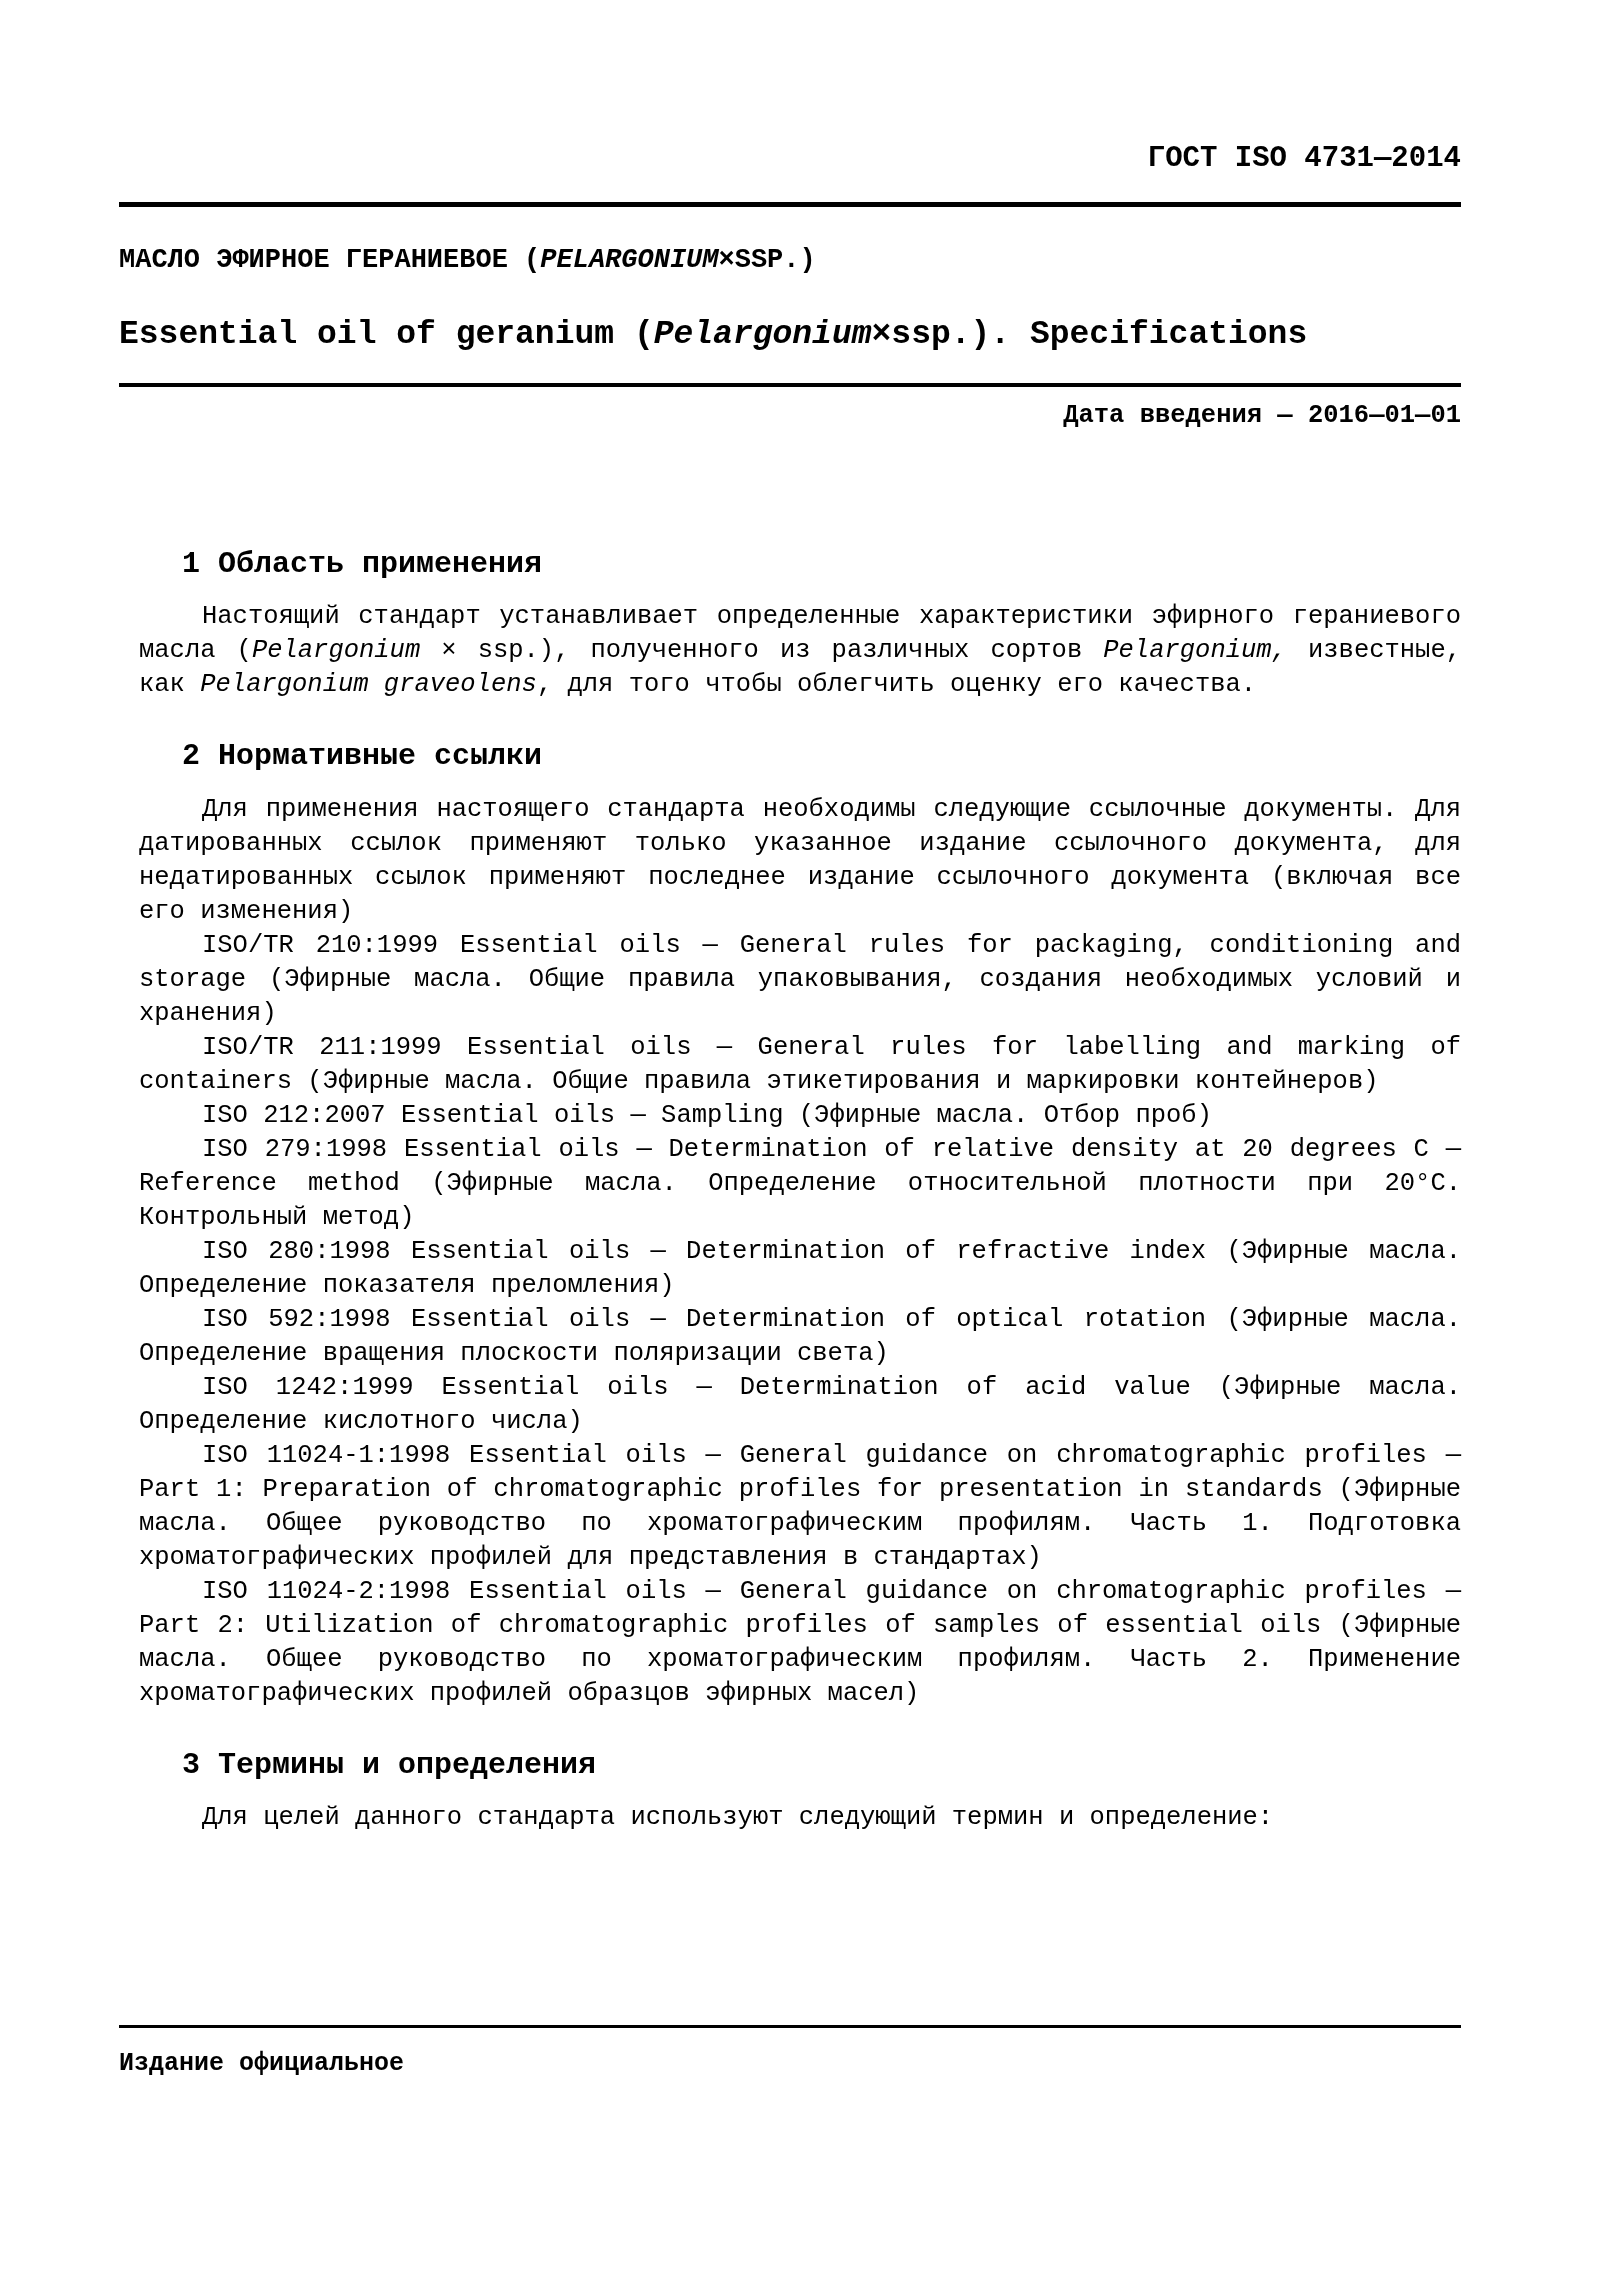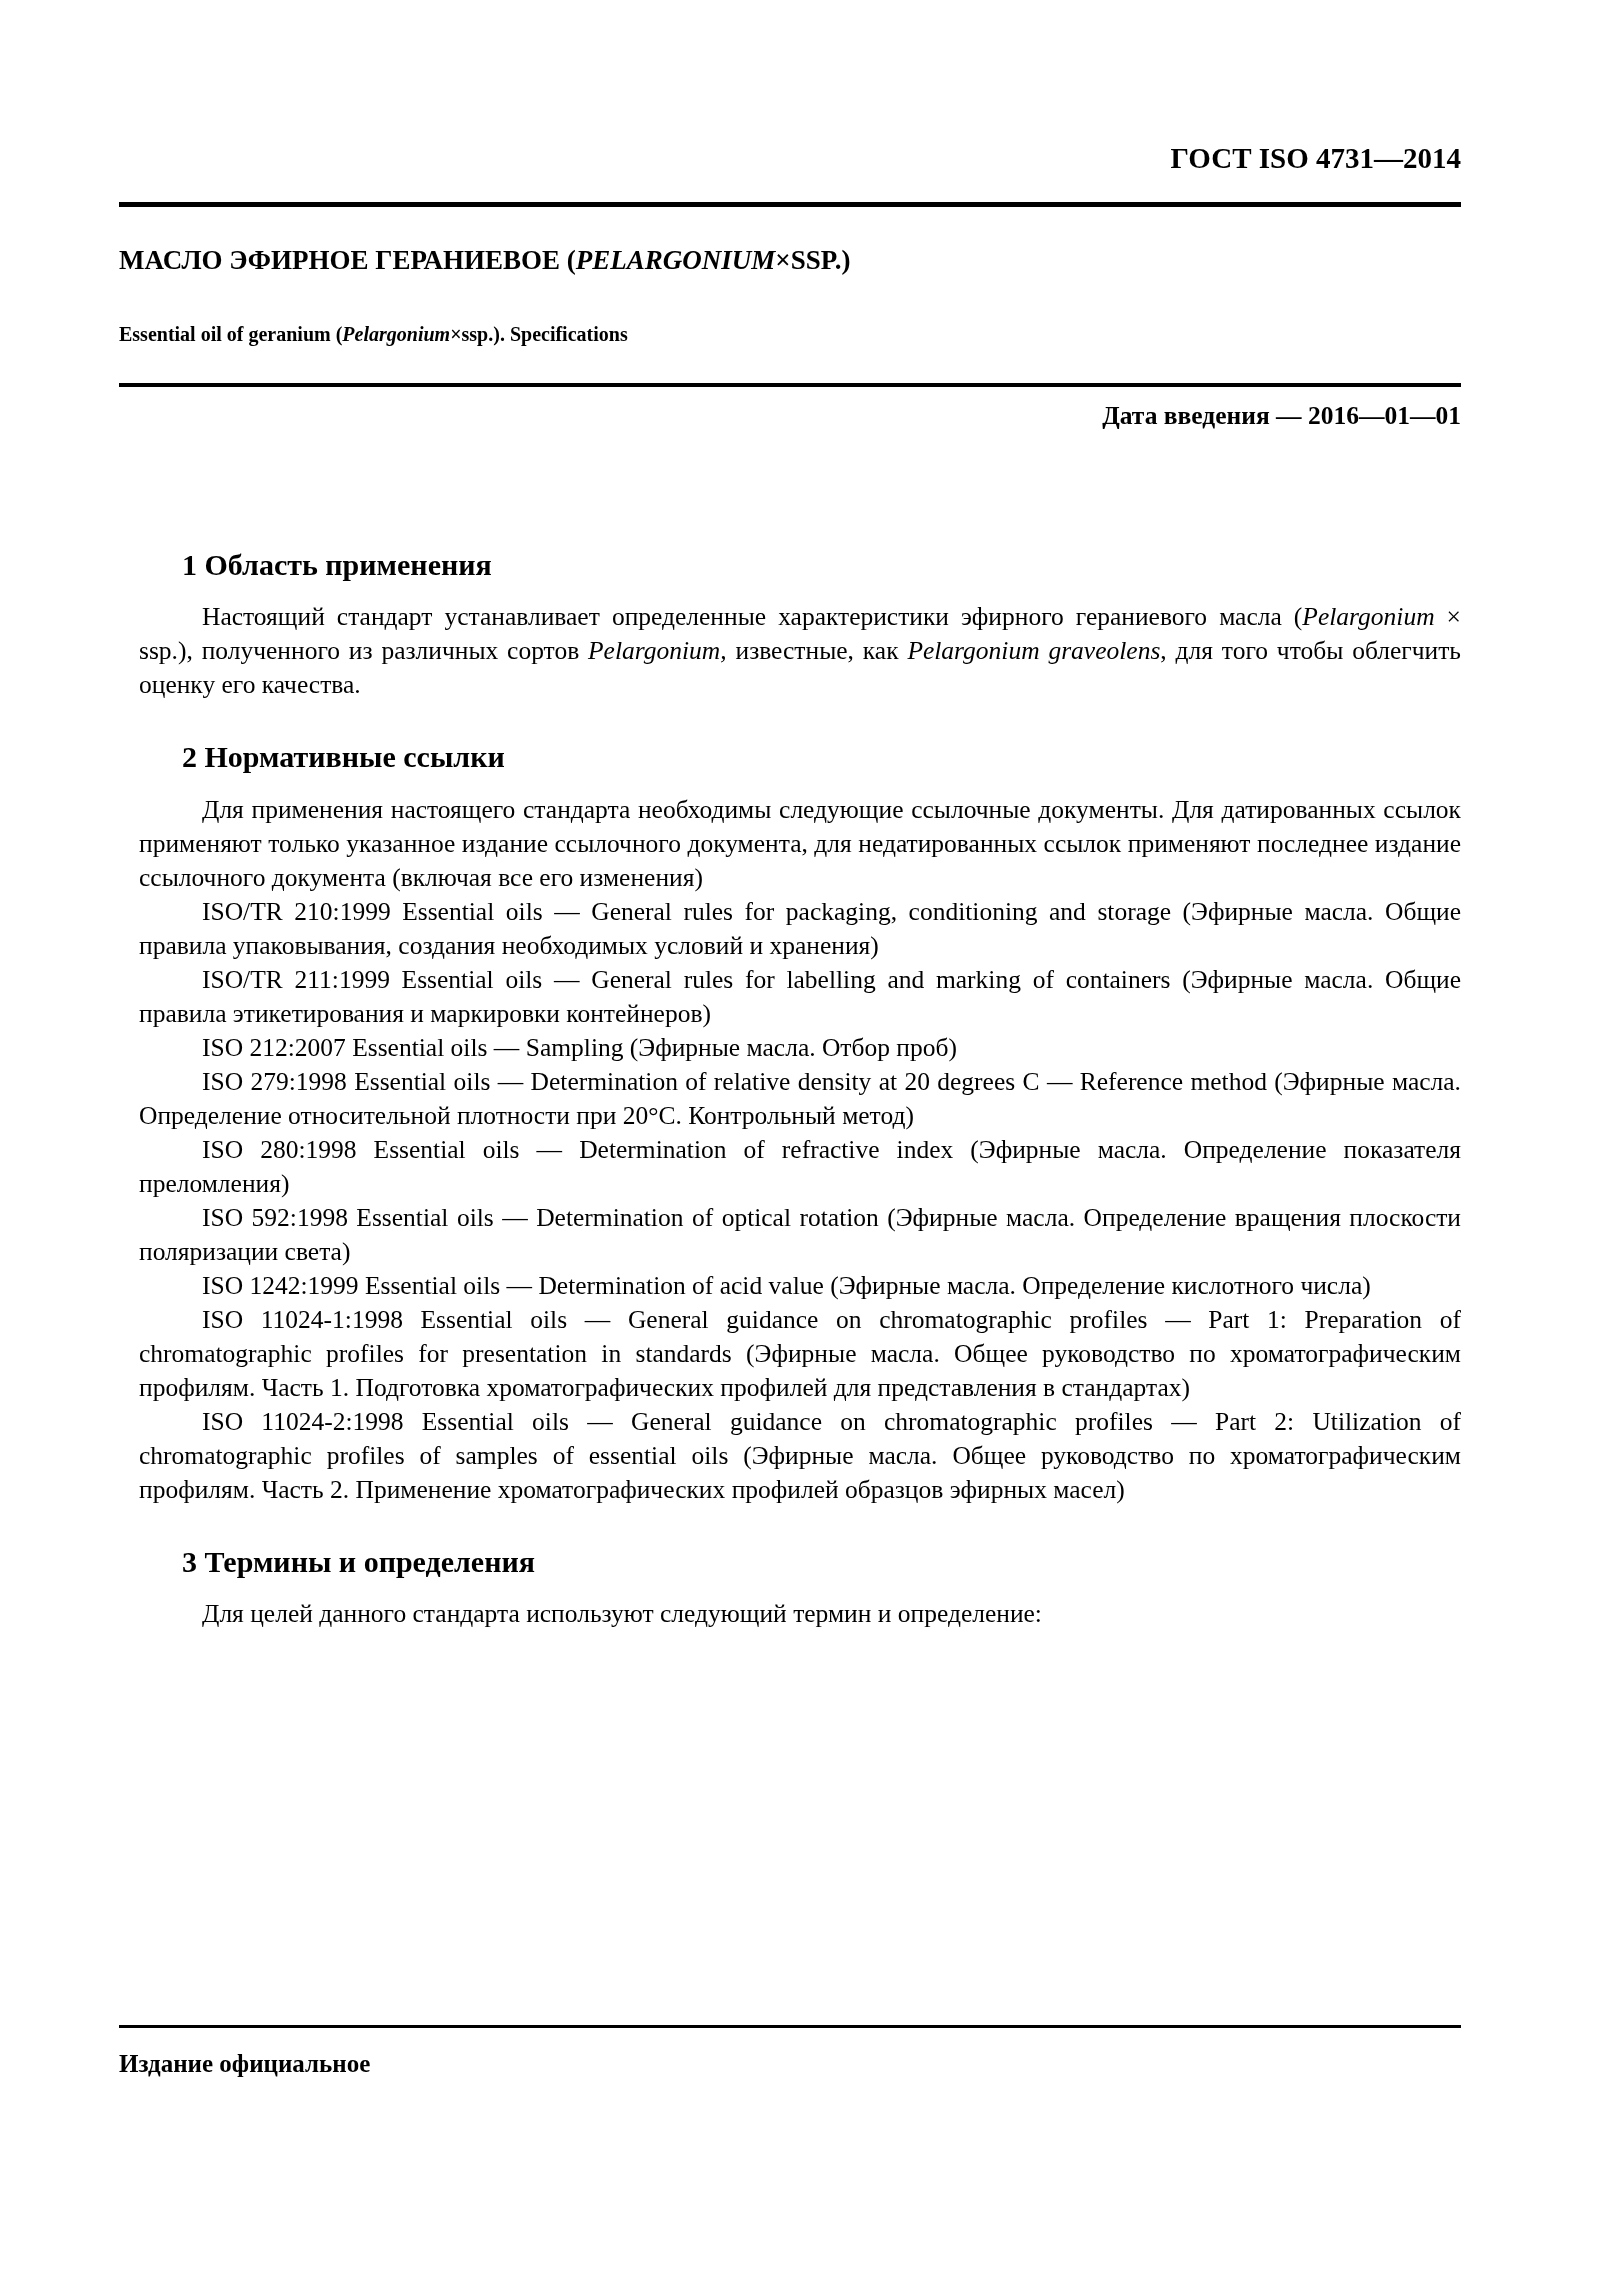--- a/index.html
+++ b/index.html
@@ -3,21 +3,21 @@
 <meta charset="utf-8">
 <style>
   * { margin: 0; padding: 0; box-sizing: border-box; }
   html, body { background: #ffffff; }
   .page {
     position: relative;
     width: 1623px;
     height: 2087px;
     background: #ffffff;
     color: #000000;
-    font-family: Liberation Serif, serif;
+    font-family: Liberation Mono, monospace;
     overflow: hidden;
   }
   .head, .body-col { margin-left: 119px; margin-right: 162px; }
   .head { padding-top: 141px; }
 
   .doc-code {
     text-align: right;
     font-size: 29px;
     font-weight: bold;
     line-height: 35px;
@@ -33,21 +33,21 @@
     white-space: nowrap;
   }
   .rule { background: #000; border: 0; }
   .rule-head { height: 4.6px; margin-top: 26px; }
   .rule-title { height: 4.6px; margin-top: 33px; }
   .rule-foot { height: 2.6px; }
 
   .title-block { text-align: left; }
   .title-main  { font-size: 27px; font-weight: bold; line-height: 33px; margin-top: 37px; }
   .title-sub   { font-size: 27px; font-weight: bold; line-height: 33px; margin-top: 34px; }
-  .title-en    { font-size: 20px; font-weight: bold; line-height: 31px; margin-top: 42px; }
+  .title-en    { font-size: 33px; font-weight: bold; line-height: 31px; margin-top: 42px; }
 
   .date-line {
     text-align: right;
     font-size: 25.5px;
     font-weight: bold;
     line-height: 31px;
     margin-top: 13px;
   }
 
   .sec-heading {

